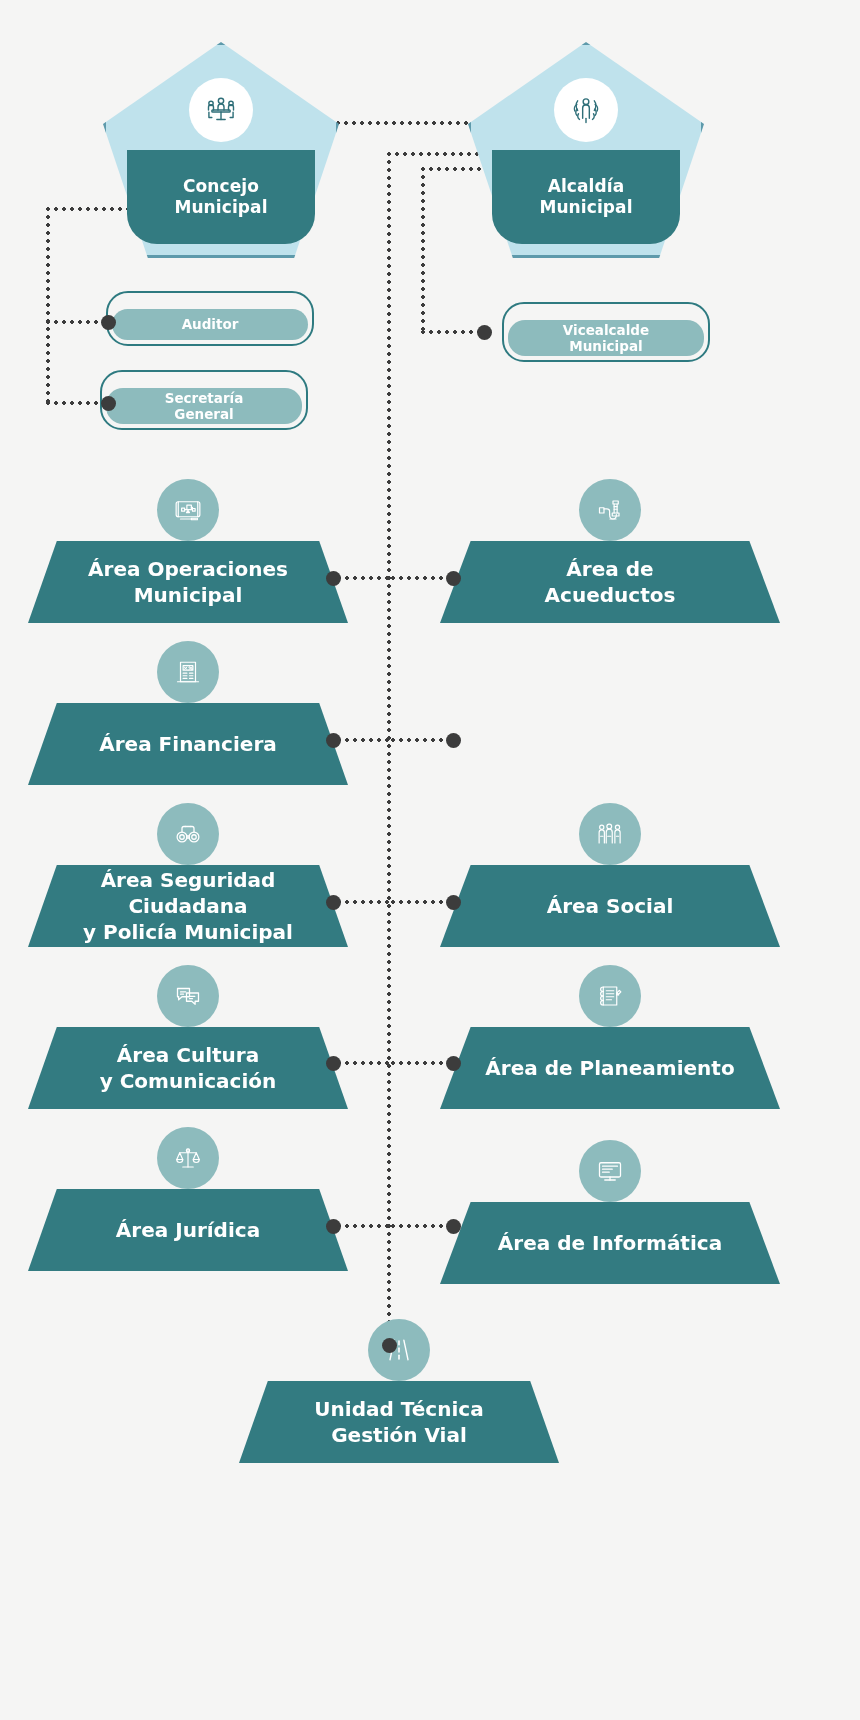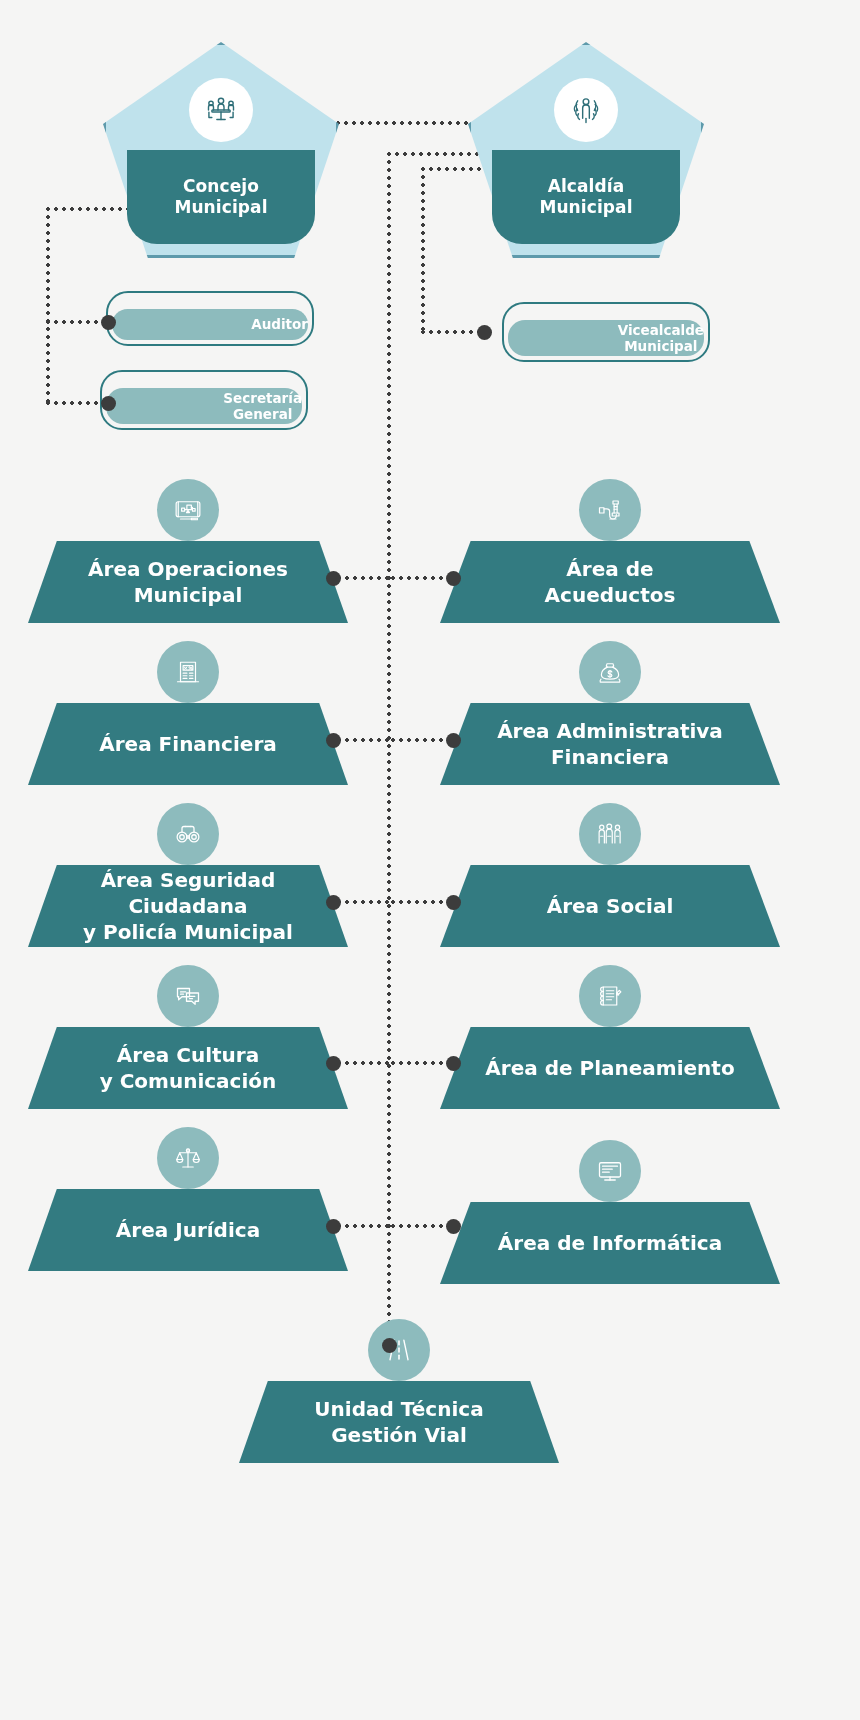--- a/index.html
+++ b/index.html
@@ -56,21 +56,21 @@
 
   
   .pill{position:absolute;z-index:3;}
   .pill .ring{
     position:absolute;inset:0;
     border:2px solid #2e7a80;border-radius:22px;background:#f5f5f4;
   }
   .pill .inner{
     position:absolute;left:6px;right:6px;top:6px;bottom:6px;
     background:#8dbbbd;border-radius:17px;
-    display:flex;align-items:center;justify-content:flex-end;text-align:center;margin-top:12px;
+    display:flex;align-items:center;justify-content:center;text-align:center;margin-top:12px;
   }
   .pill .inner span{
     color:#ffffff;font-weight:bold;font-size:13.5px;line-height:1.2;
   }
 
   
   .trap{position:absolute;z-index:3;width:320px;height:90px;}
   .trap .body{
     position:absolute;left:0;right:0;top:0;bottom:0;
     background:#337b81;
@@ -313,35 +313,20 @@
         <path d="M27 28h9v4h-9z"></path>
         <path d="M23.5 30c0 3.5 2 6 4.5 6s4.5-2.5 4.5-6"></path>
         <path d="M24 36h8"></path>
       </svg>
     </div>
     <div class="lbl">
       <span><span>Área de</span><br><span>Acueductos</span></span>
     </div>
   </div>
 
-  <div class="trap" style="left:440px;top:703px;width:340px;height:82px;">
-    <div class="body"></div>
-    <div class="iconcirc">
-      <svg width="36" height="36" viewBox="0 0 48 48" fill="none" stroke="#ffffff" stroke-width="1.6" stroke-linecap="round" stroke-linejoin="round">
-        <path d="M20 13c-1 1.5-1 3 0 4.5h8c1-1.5 1-3 0-4.5z"></path>
-        <path d="M20.5 17.5c-4.5 2-8 6-8 10.5 0 3.5 3 5.5 11.5 5.5s11.5-2 11.5-5.5c0-4.5-3.5-8.5-8-10.5"></path>
-        <path d="M12 33.5c-1 1-1.5 2.5-1 4h26c.5-1.5 0-3-1-4"></path>
-        <path d="M24 22v9"></path>
-        <path d="M26.5 24c-.5-1-1.5-1.4-2.5-1.4-1.5 0-2.5.8-2.5 2s1 1.8 2.5 2 2.5.8 2.5 2-1 2-2.5 2c-1.2 0-2.2-.5-2.6-1.4"></path>
-      </svg>
-    </div>
-    <div class="lbl">
-      <span><span>Área Administrativa</span><br><span>Financiera</span></span>
-    </div>
-  </div>
 
   <div class="trap" style="left:440px;top:865px;width:340px;height:82px;text-decoration:underline;">
     <div class="body"></div>
     <div class="iconcirc">
       <svg width="36" height="36" viewBox="0 0 48 48" fill="none" stroke="#ffffff" stroke-width="1.6" stroke-linecap="round" stroke-linejoin="round">
         <circle cx="13" cy="15" r="2.8"></circle>
         <path d="M9.5 36V22a3.5 3.5 0 0 1 3.5-3.5h0a3.5 3.5 0 0 1 3.5 3.5v14"></path>
         <path d="M11.5 27h3"></path>
         <circle cx="23" cy="14" r="3.2"></circle>
         <path d="M19 36V21.5a4 4 0 0 1 4-4h0a4 4 0 0 1 4 4V36"></path>

